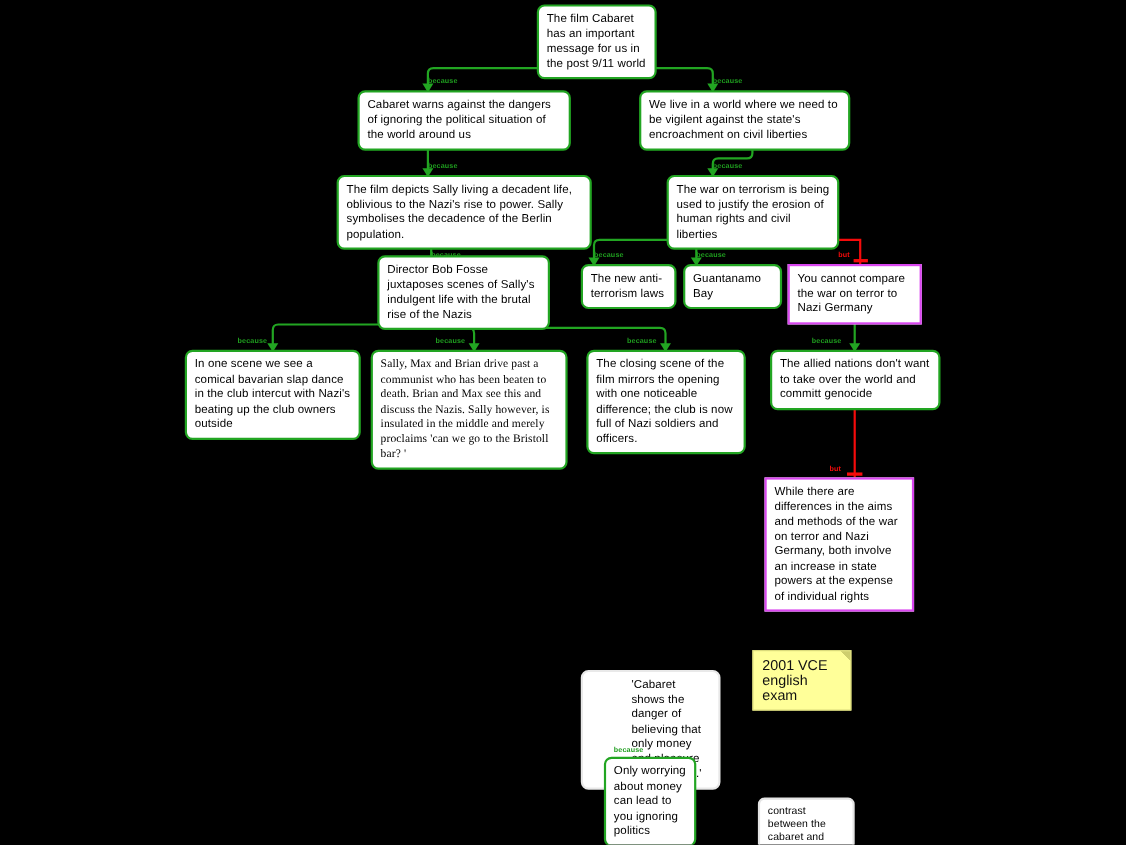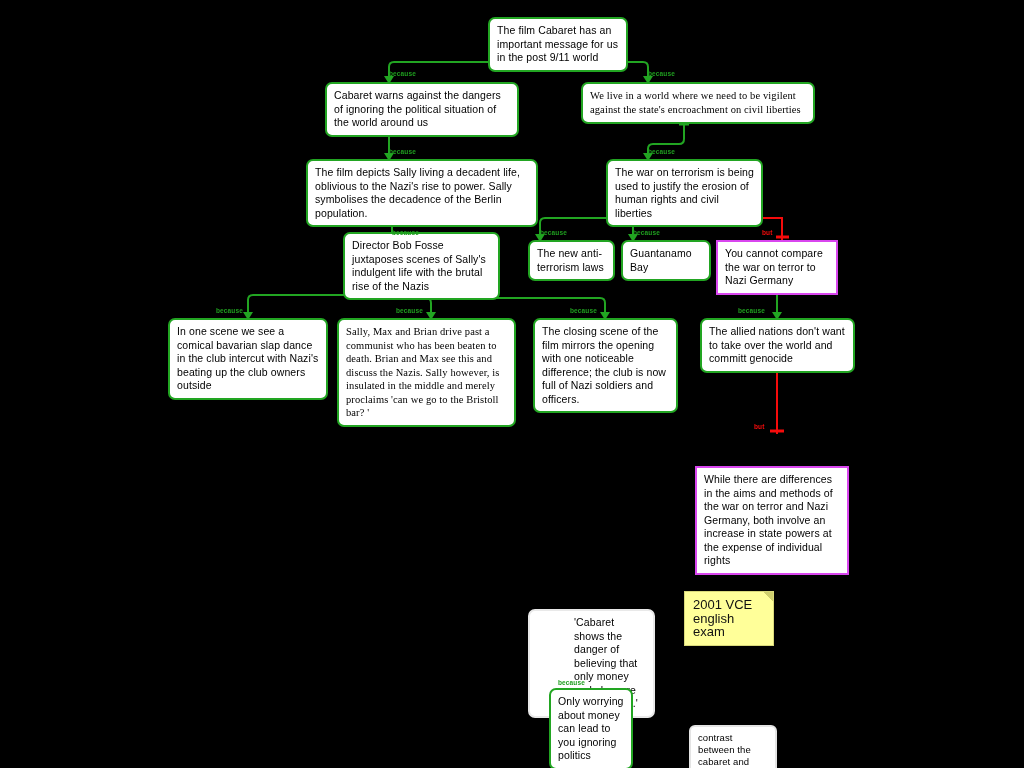--- a/index.html
+++ b/index.html
@@ -169,34 +169,34 @@
 
       <g stroke="#22a522" stroke-width="2">
         <path d="M 591 651 L 591 688"></path>
         <line x1="586" y1="651" x2="596" y2="651" stroke-width="3"></line>
         <polygon points="586,682 596,682 591,690" fill="#22a522" stroke="none"></polygon>
       </g>
     </g>
   </svg>
 
   <div id="nodes-layer">
-      <div class="node green" style="left: 488px; top: 17px; width: 140px; min-height: 41px;"><span>The film Cabaret has an important message for us in the post 9/11 world</span></div>
+      <div class="node green" style="left: 488px; top: 4px; width: 109px; min-height: 41px;"><span>The film Cabaret has an important message for us in the post 9/11 world</span></div>
       <div class="node green" style="left: 325px; top: 82px; width: 194px; min-height: 42px;"><span>Cabaret warns against the dangers of ignoring the political situation of the world around us</span></div>
-      <div class="node green" style="left: 581px; top: 82px; width: 234px; min-height: 42px; font-family: Liberation Serif, serif;"><span>We live in a world where we need to be vigilent against the state's encroachment on civil liberties</span></div>
+      <div class="node green" style="left: 581px; top: 82px; width: 192px; min-height: 42px;"><span>We live in a world where we need to be vigilent against the state's encroachment on civil liberties</span></div>
       <div class="node green" style="left: 306px; top: 159px; width: 232px; min-height: 42px;"><span>The film depicts Sally living a decadent life, oblivious to the Nazi's rise to power. Sally symbolises the decadence of the Berlin population.</span></div>
       <div class="node green" style="left: 606px; top: 159px; width: 157px; min-height: 42px;"><span>The war on terrorism is being used to justify the erosion of human rights and civil liberties</span></div>
       <div class="node green" style="left: 343px; top: 232px; width: 157px; min-height: 42px;"><span>Director Bob Fosse juxtaposes scenes of Sally's indulgent life with the brutal rise of the Nazis</span></div>
       <div class="node green" style="left: 528px; top: 240px; width: 87px; min-height: 33px;"><span>The new anti-terrorism laws</span></div>
       <div class="node green" style="left: 621px; top: 240px; width: 90px; min-height: 25px;"><span>Guantanamo Bay</span></div>
       <div class="node red" style="left: 716px; top: 240px; width: 122px; min-height: 42px;"><span>You cannot compare the war on terror to Nazi Germany</span></div>
       <div class="node green" style="left: 168px; top: 318px; width: 160px; min-height: 55px;"><span>In one scene we see a comical bavarian slap dance in the club intercut with Nazi's beating up the club owners outside</span></div>
       <div class="node green" style="left: 337px; top: 318px; width: 179px; min-height: 83px; font-family: Liberation Serif, serif;"><span>Sally, Max and Brian drive past a communist who has been beaten to death. Brian and Max see this and discuss the Nazis. Sally however, is insulated in the middle and merely proclaims 'can we go to the Bristoll bar? '</span></div>
       <div class="node green" style="left: 533px; top: 318px; width: 145px; min-height: 69px;"><span>The closing scene of the film mirrors the opening with one noticeable difference; the club is now full of Nazi soldiers and officers.</span></div>
       <div class="node green" style="left: 700px; top: 318px; width: 155px; min-height: 41px;"><span>The allied nations don't want to take over the world and committ genocide</span></div>
-      <div class="node red" style="left: 695px; top: 434px; width: 154px; min-height: 69px; margin-top: 32px;"><span>While there are differences in the aims and methods of the war on terror and Nazi Germany, both involve an increase in state powers at the expense of individual rights</span></div>
+      <div class="node red" style="left: 695px; top: 434px; width: 136px; min-height: 69px;"><span>While there are differences in the aims and methods of the war on terror and Nazi Germany, both involve an increase in state powers at the expense of individual rights</span></div>
       <div class="node plain" style="left: 528px; top: 609px; width: 127px; min-height: 42px;"><span>'Cabaret shows the danger of believing that only money and pleasure matter in life.'</span></div>
       <div class="node green" style="left: 549px; top: 688px; width: 84px; min-height: 55px;"><span>Only worrying about money can lead to you ignoring politics</span></div>
       <div class="node plain-small" style="left: 689px; top: 725px; width: 88px; min-height: 40px;"><span>contrast between the cabaret and political situation.</span></div>
     </div>
 
   <div id="edge-labels-layer">
       <div class="edge-label because" style="left: 389px; top: 70px;">because</div>
       <div class="edge-label because" style="left: 648px; top: 70px;">because</div>
       <div class="edge-label because" style="left: 389px; top: 148px;">because</div>
       <div class="edge-label because" style="left: 648px; top: 148px;">because</div>

